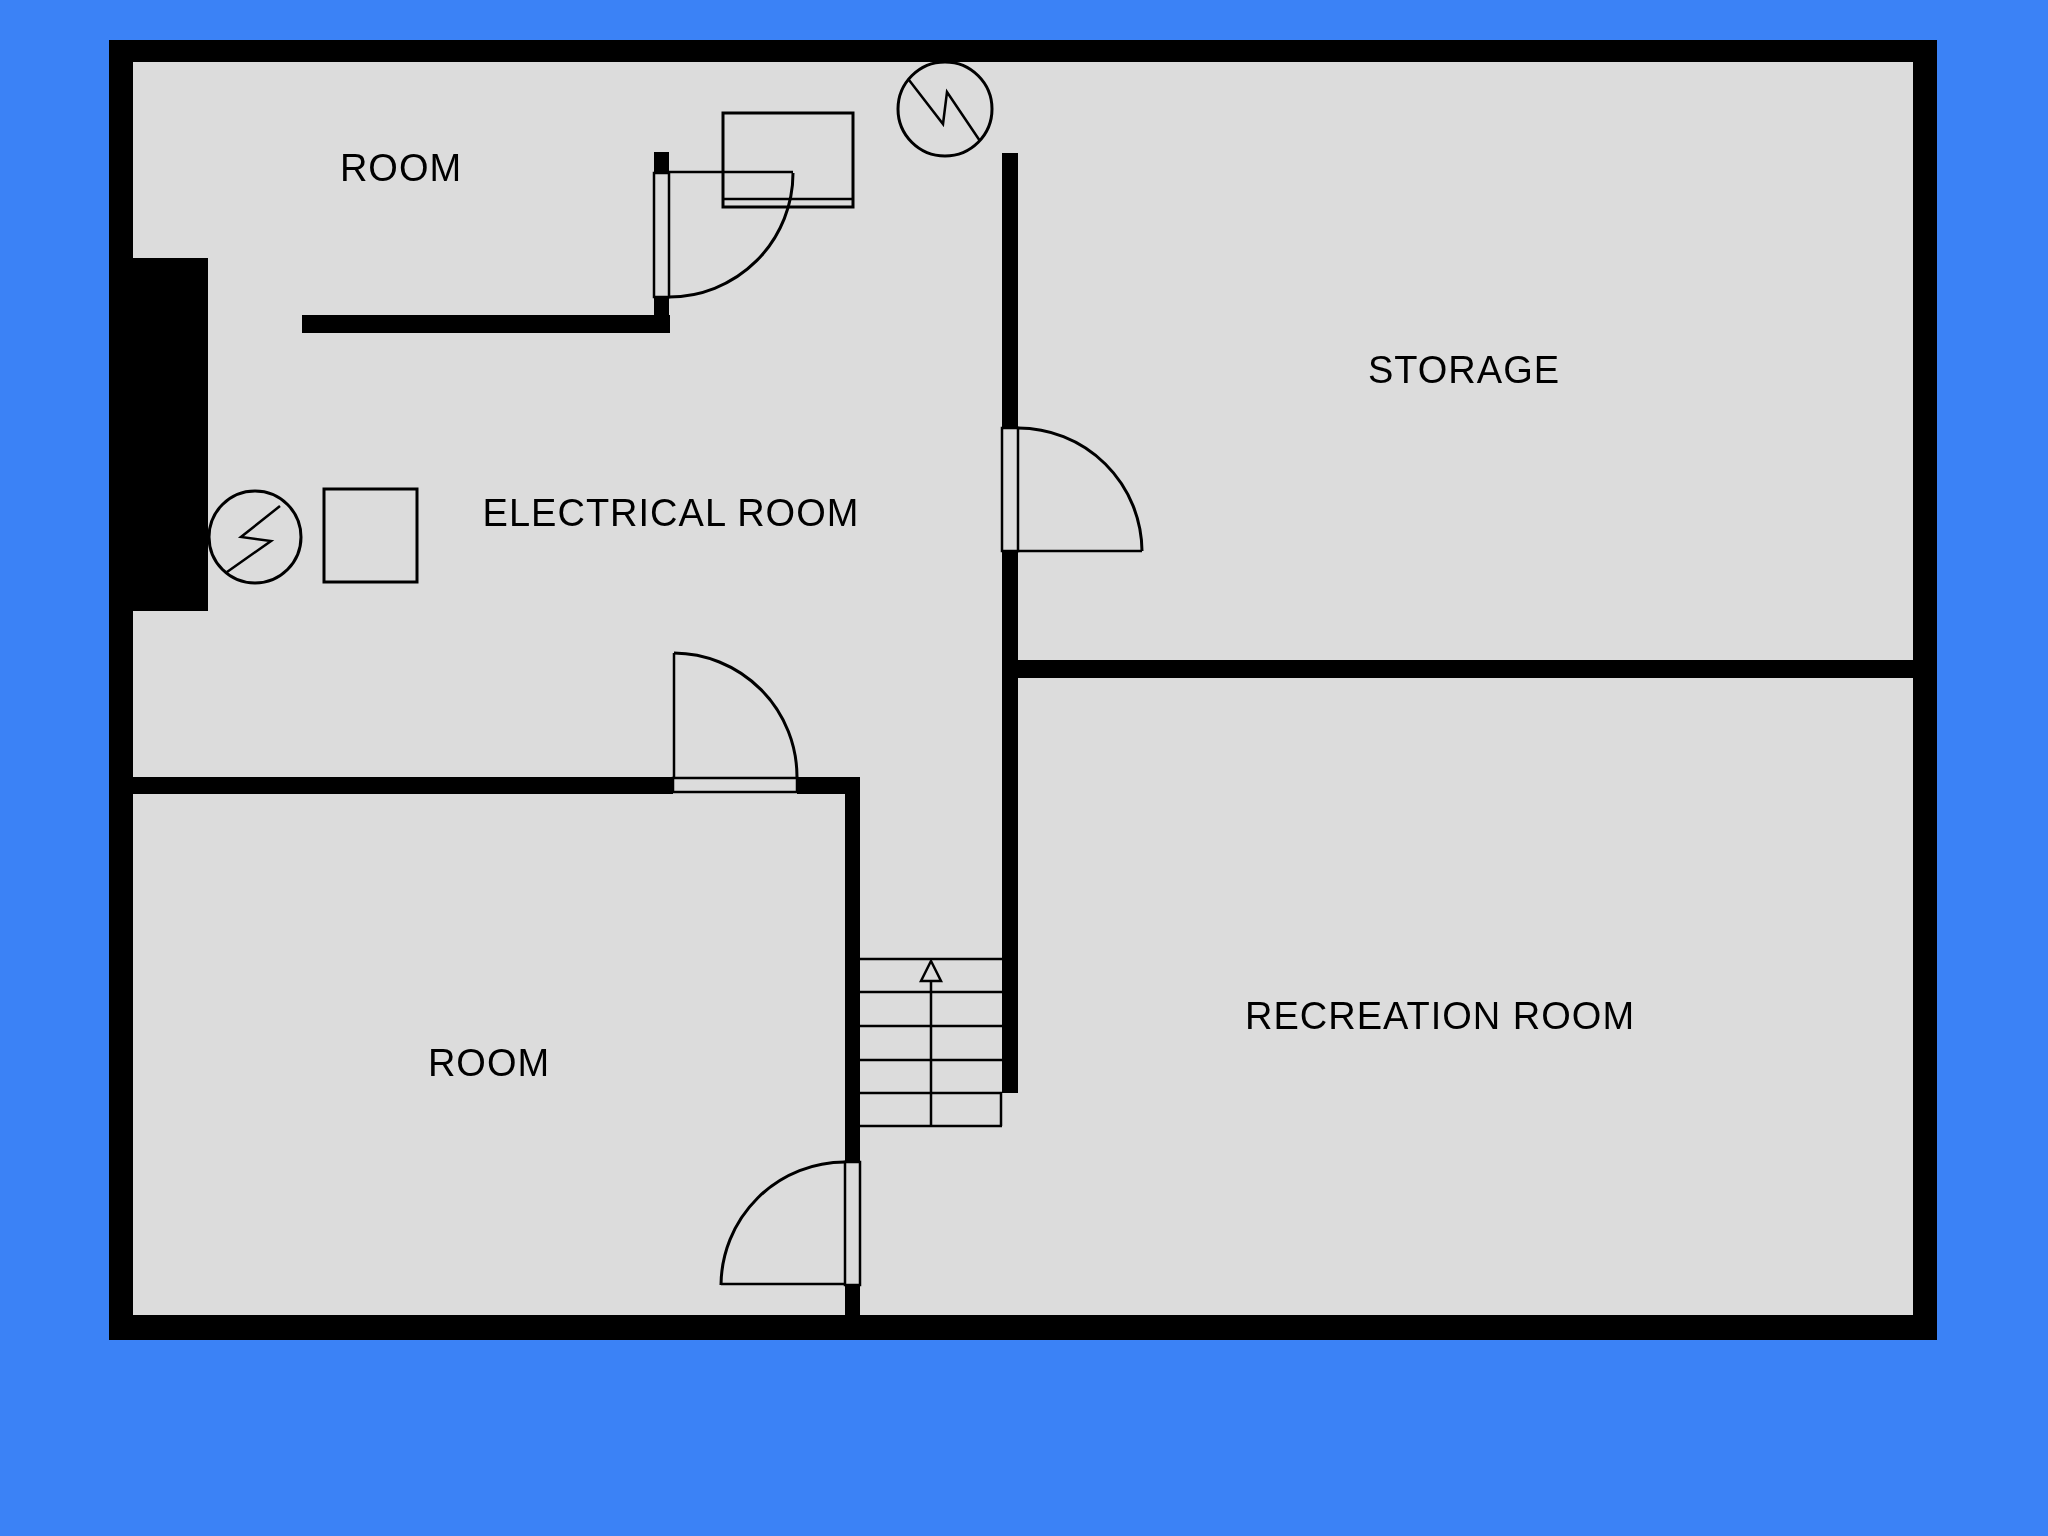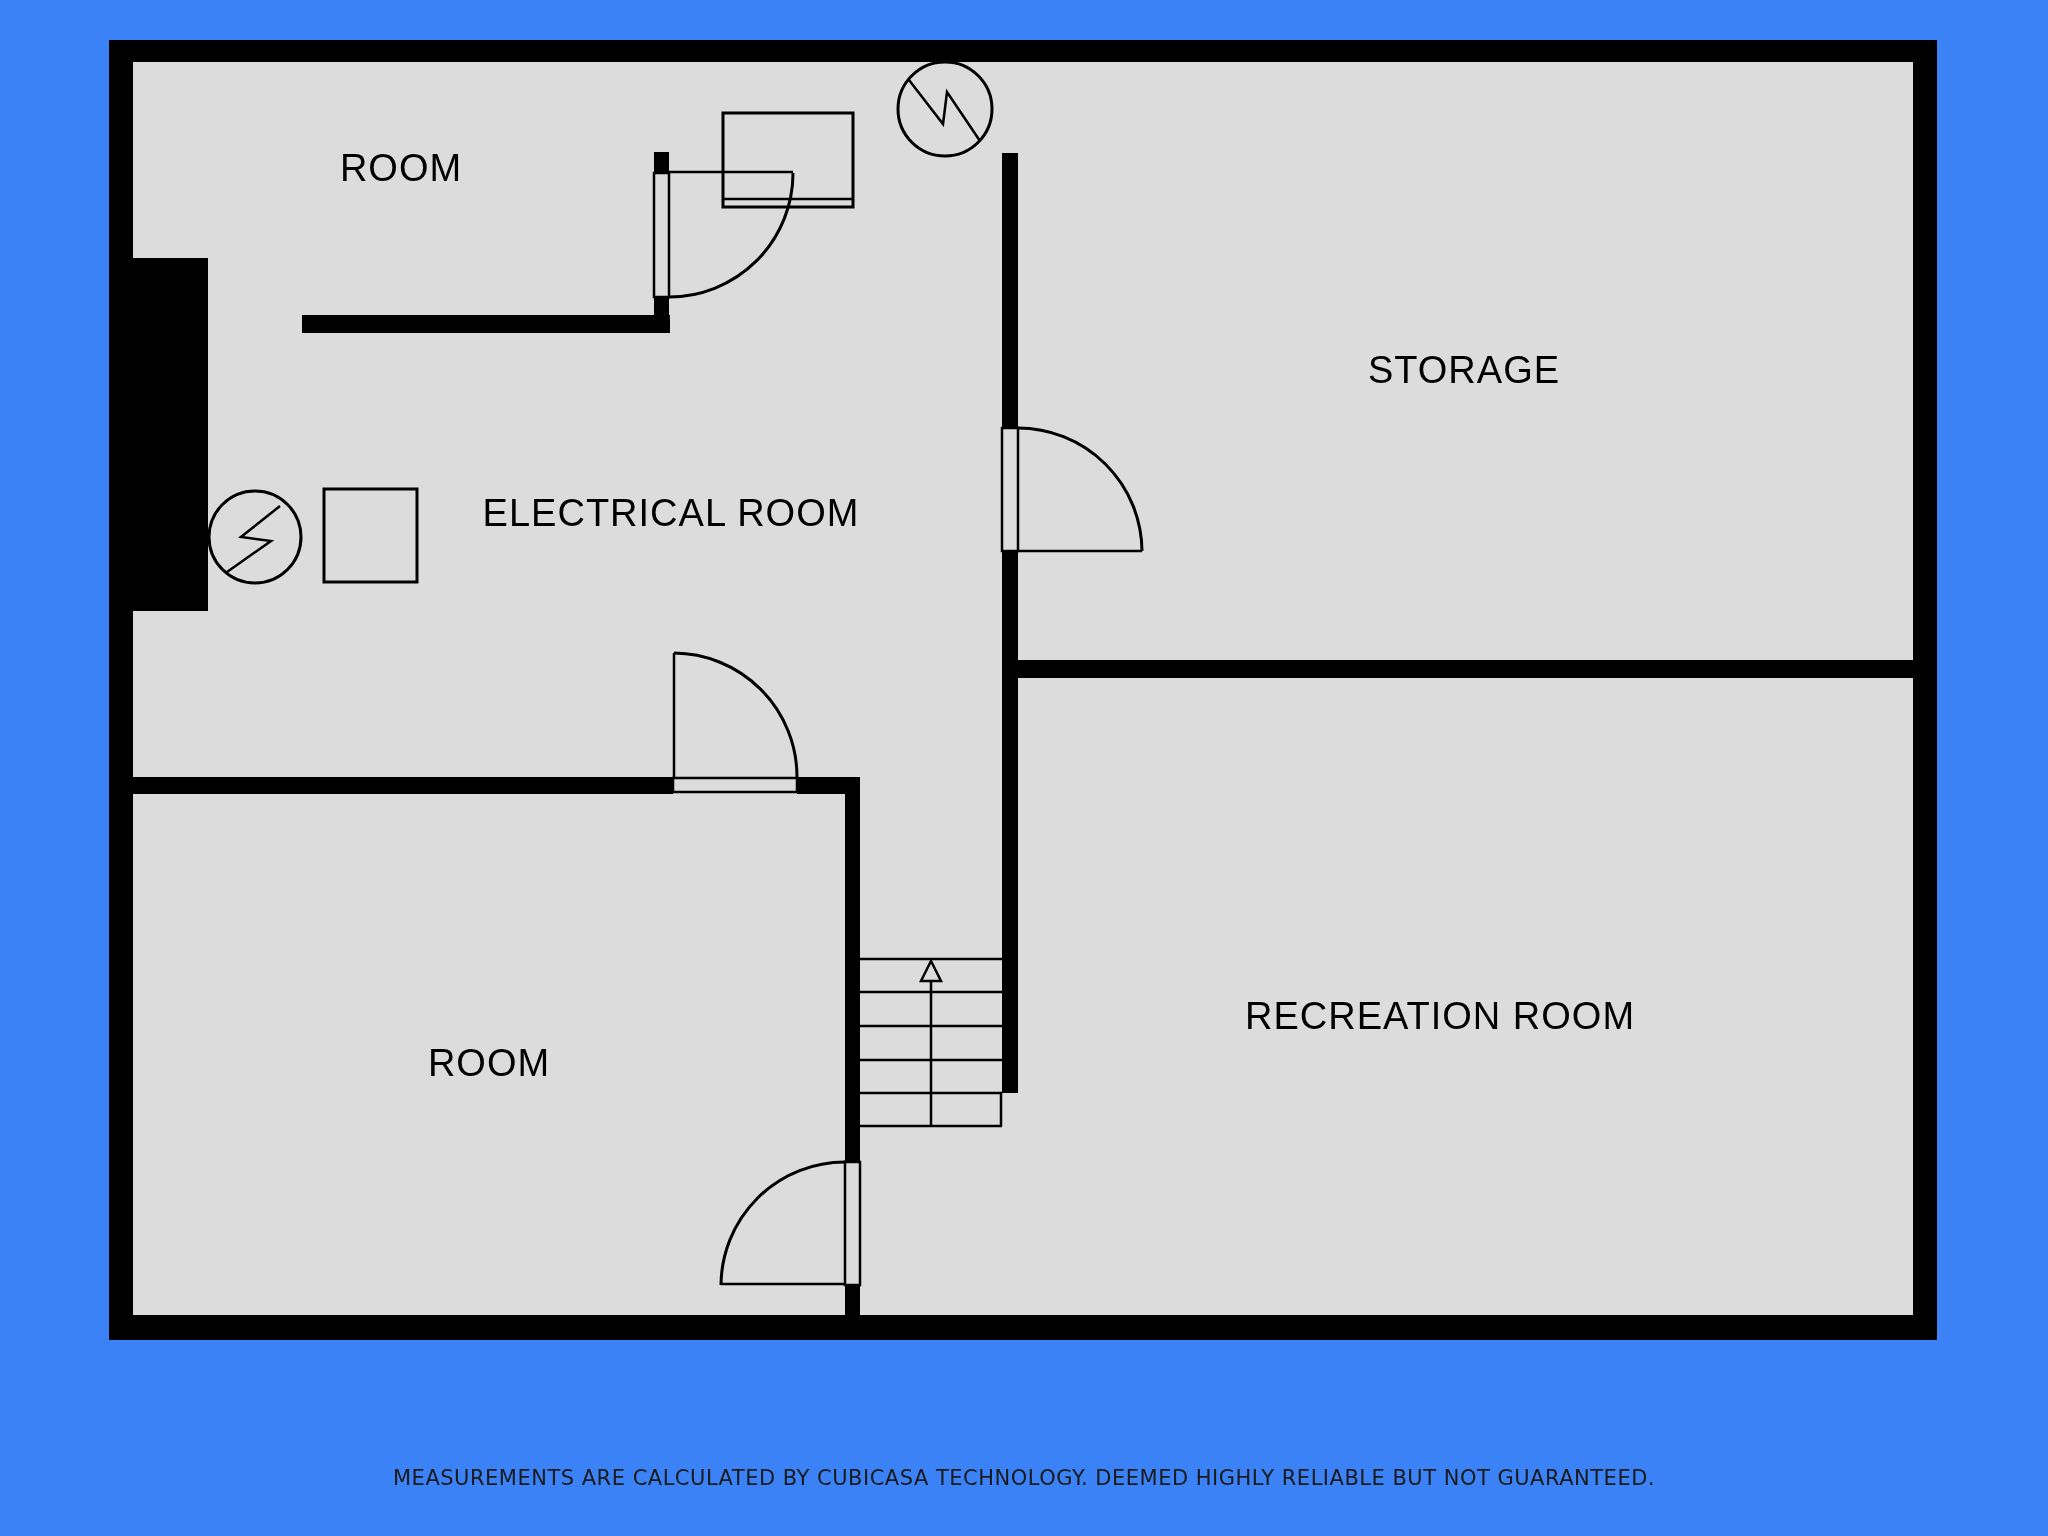--- a/index.html
+++ b/index.html
@@ -122,14 +122,13 @@
 
     <rect class="thin" x="324" y="489" width="93" height="93" fill="none"></rect>
 
     <text class="room-label" x="401" y="181" text-anchor="middle">ROOM</text>
     <text class="room-label" x="1464" y="383" text-anchor="middle">STORAGE</text>
     <text class="room-label" x="671" y="526" text-anchor="middle">ELECTRICAL ROOM</text>
     <text class="room-label" x="489" y="1076" text-anchor="middle">ROOM</text>
     <text class="room-label" x="1440" y="1029" text-anchor="middle">RECREATION ROOM</text>
   </svg>
 
-  <div class="disclaimer">MEASUREMENTS ARE CALCULATED BY CUBICASA TECHNOLOGY. DEEMED HIGHLY RELIABLE BUT NOT GUARANTEED.</div>
 </div>
 
 </body></html>

